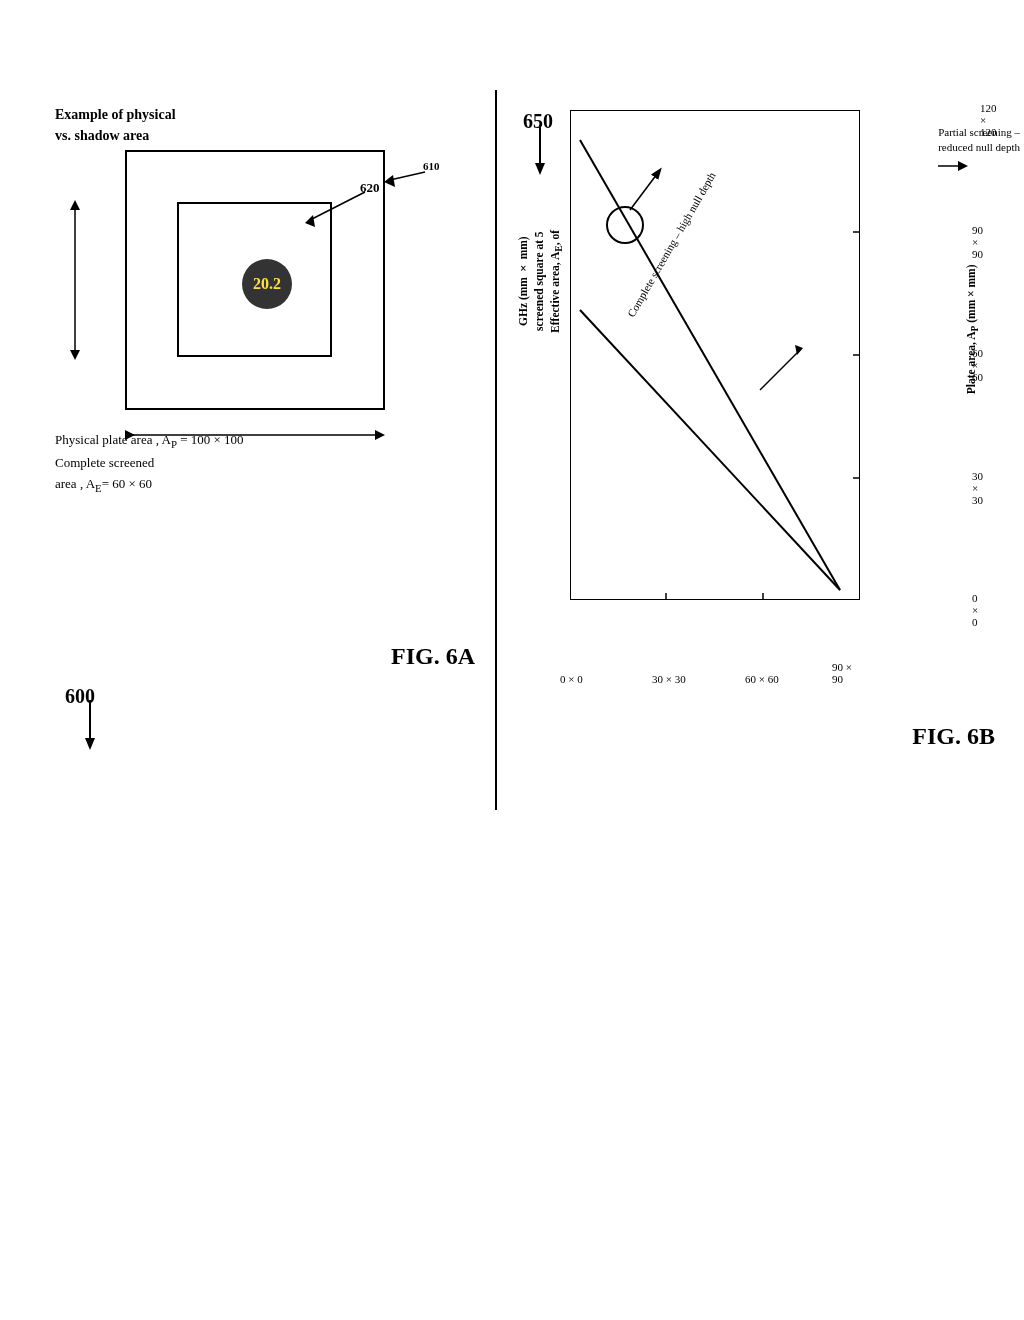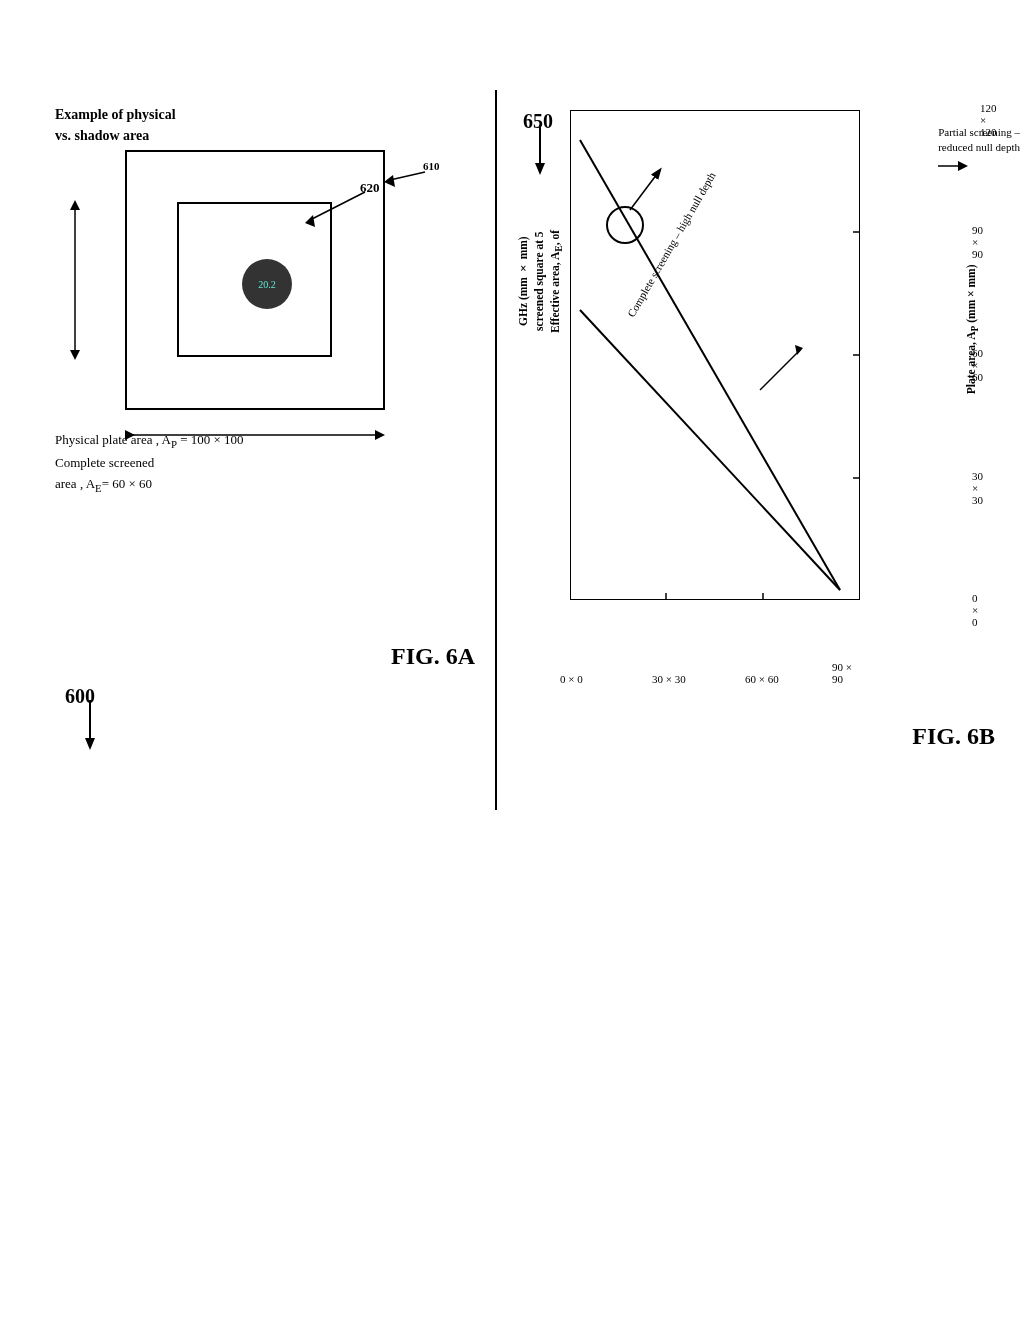--- a/index.html
+++ b/index.html
@@ -82,23 +82,23 @@
     
     .circle-label {
       position: absolute;
       width: 50px;
       height: 50px;
       border-radius: 50%;
       background: #333;
       display: flex;
       align-items: center;
       justify-content: center;
-      color: #5eead4;
-      font-size: 10px;
-      font-weight: normal;
+      color: #fde047;
+      font-size: 16px;
+      font-weight: bold;
       left: 147px;
       top: 139px;
     }
 
     
     .fig6b-container {
       position: absolute;
       left: 510px;
       top: 90px;
       width: 490px;

